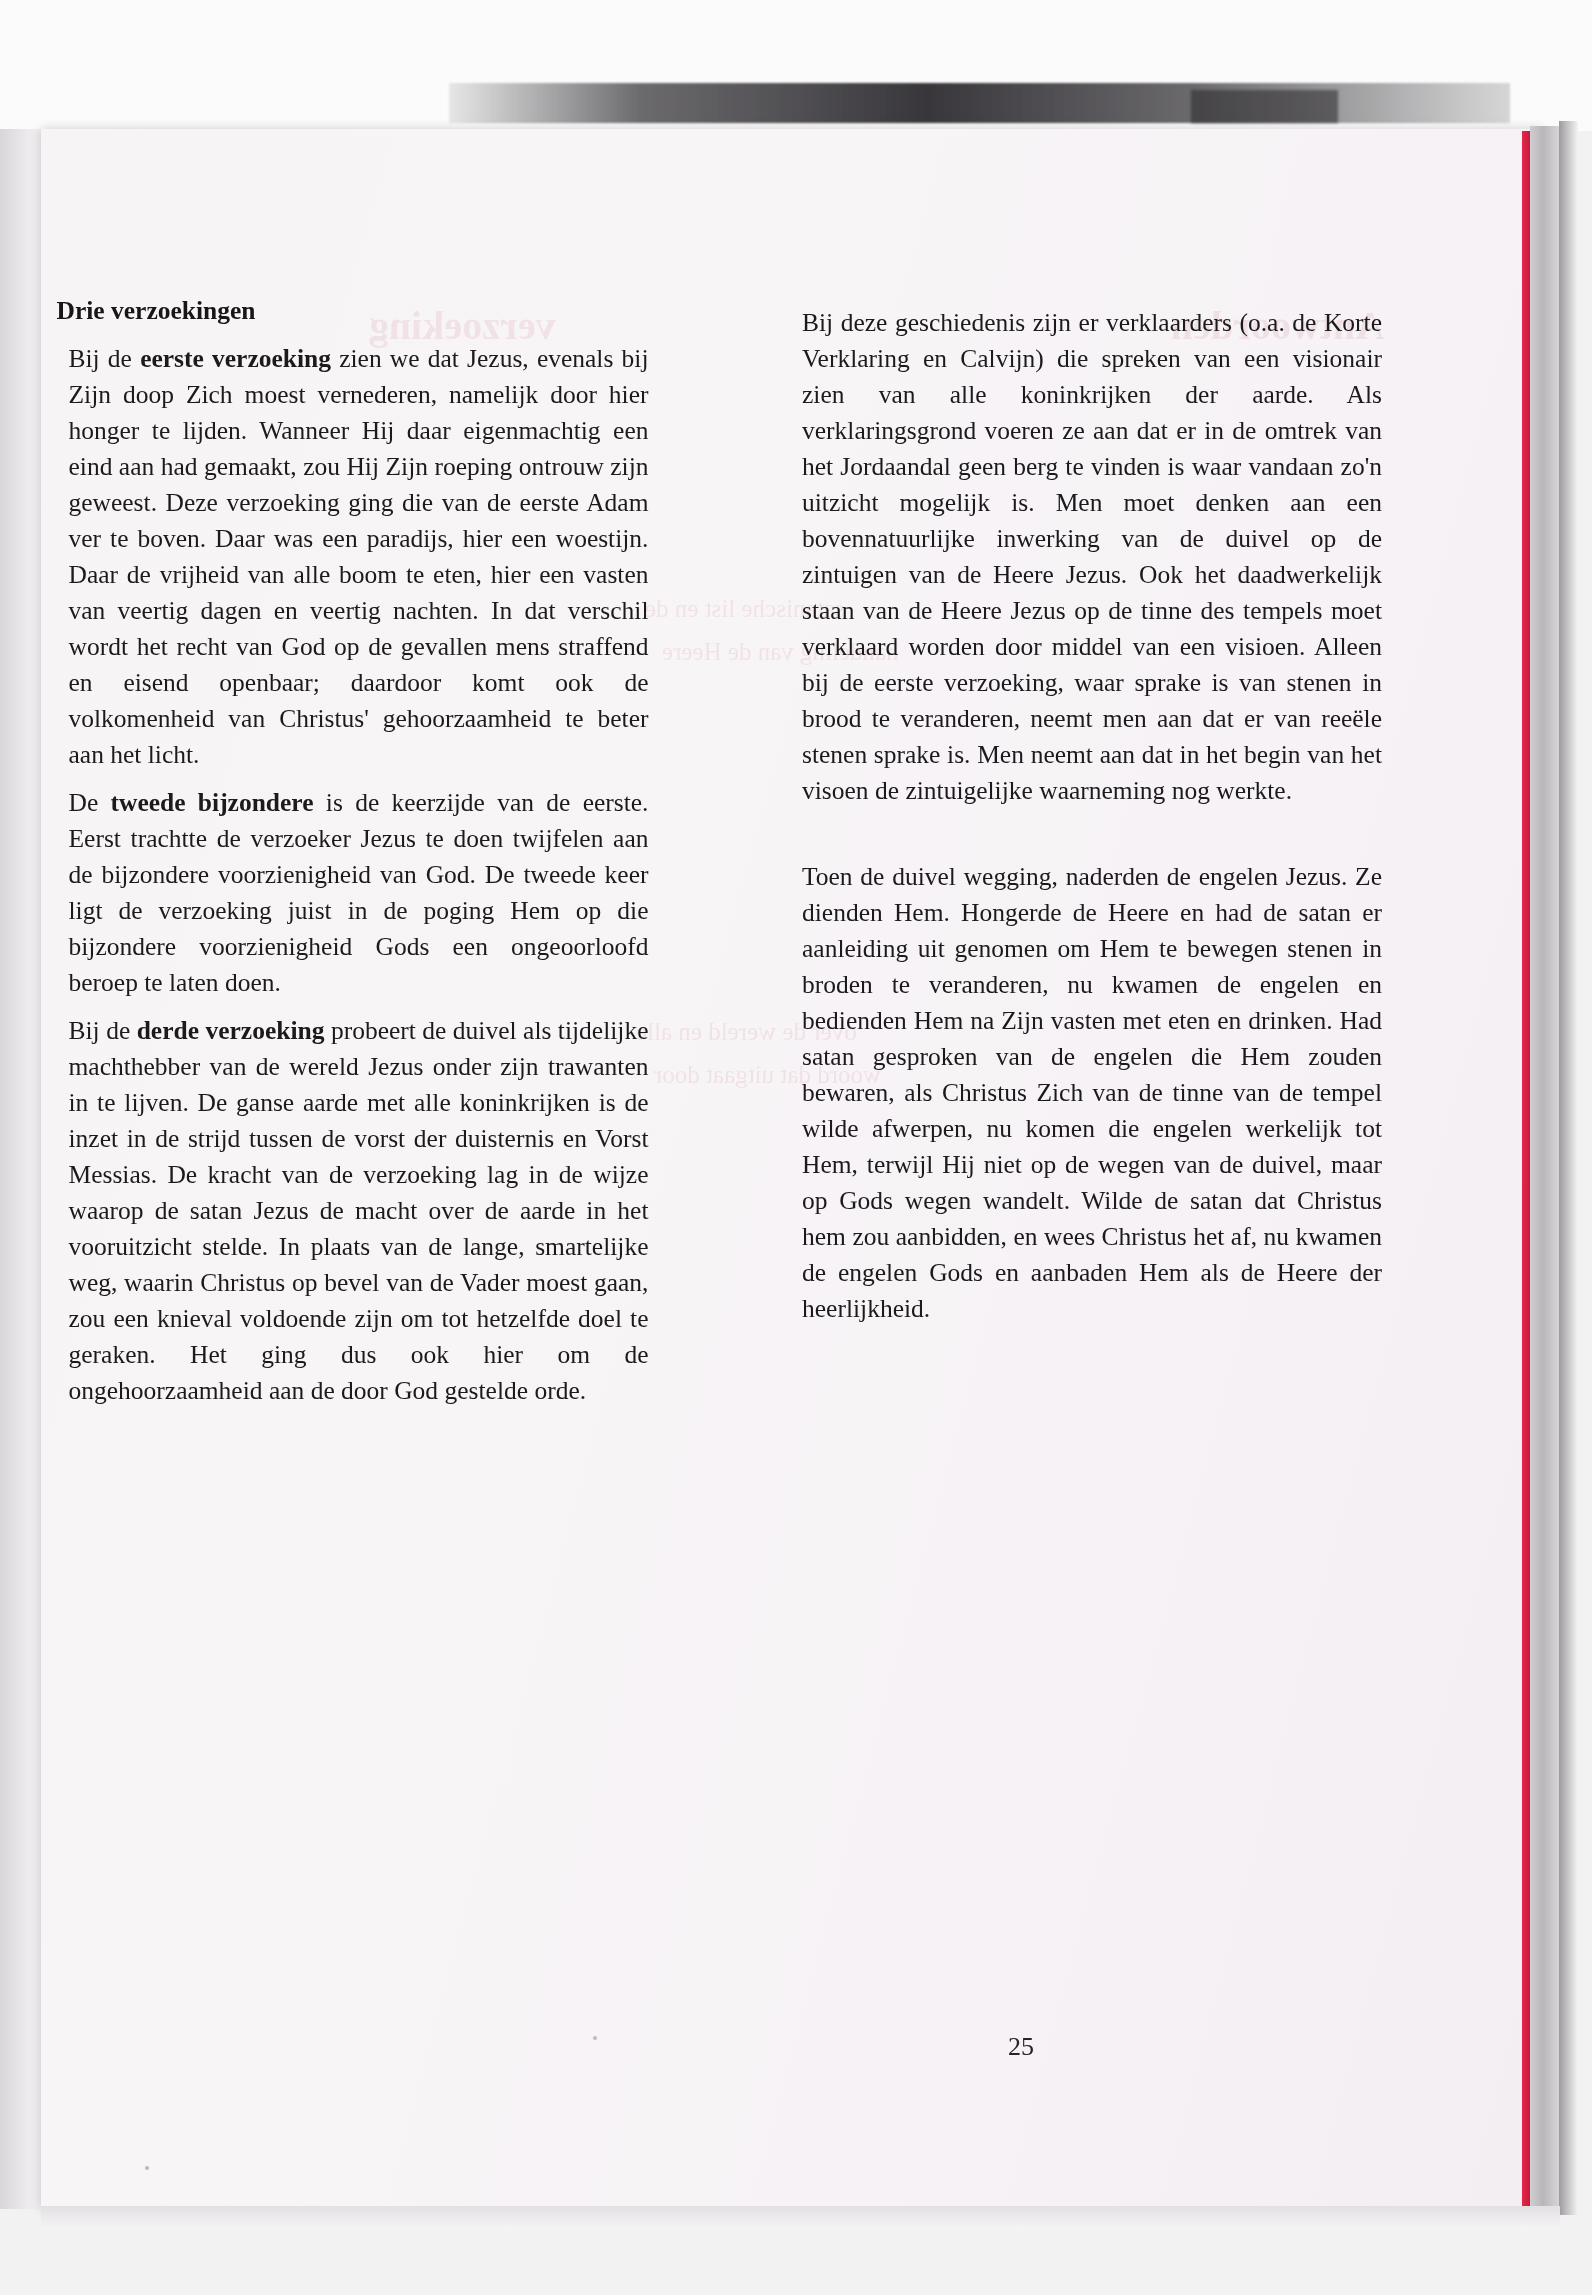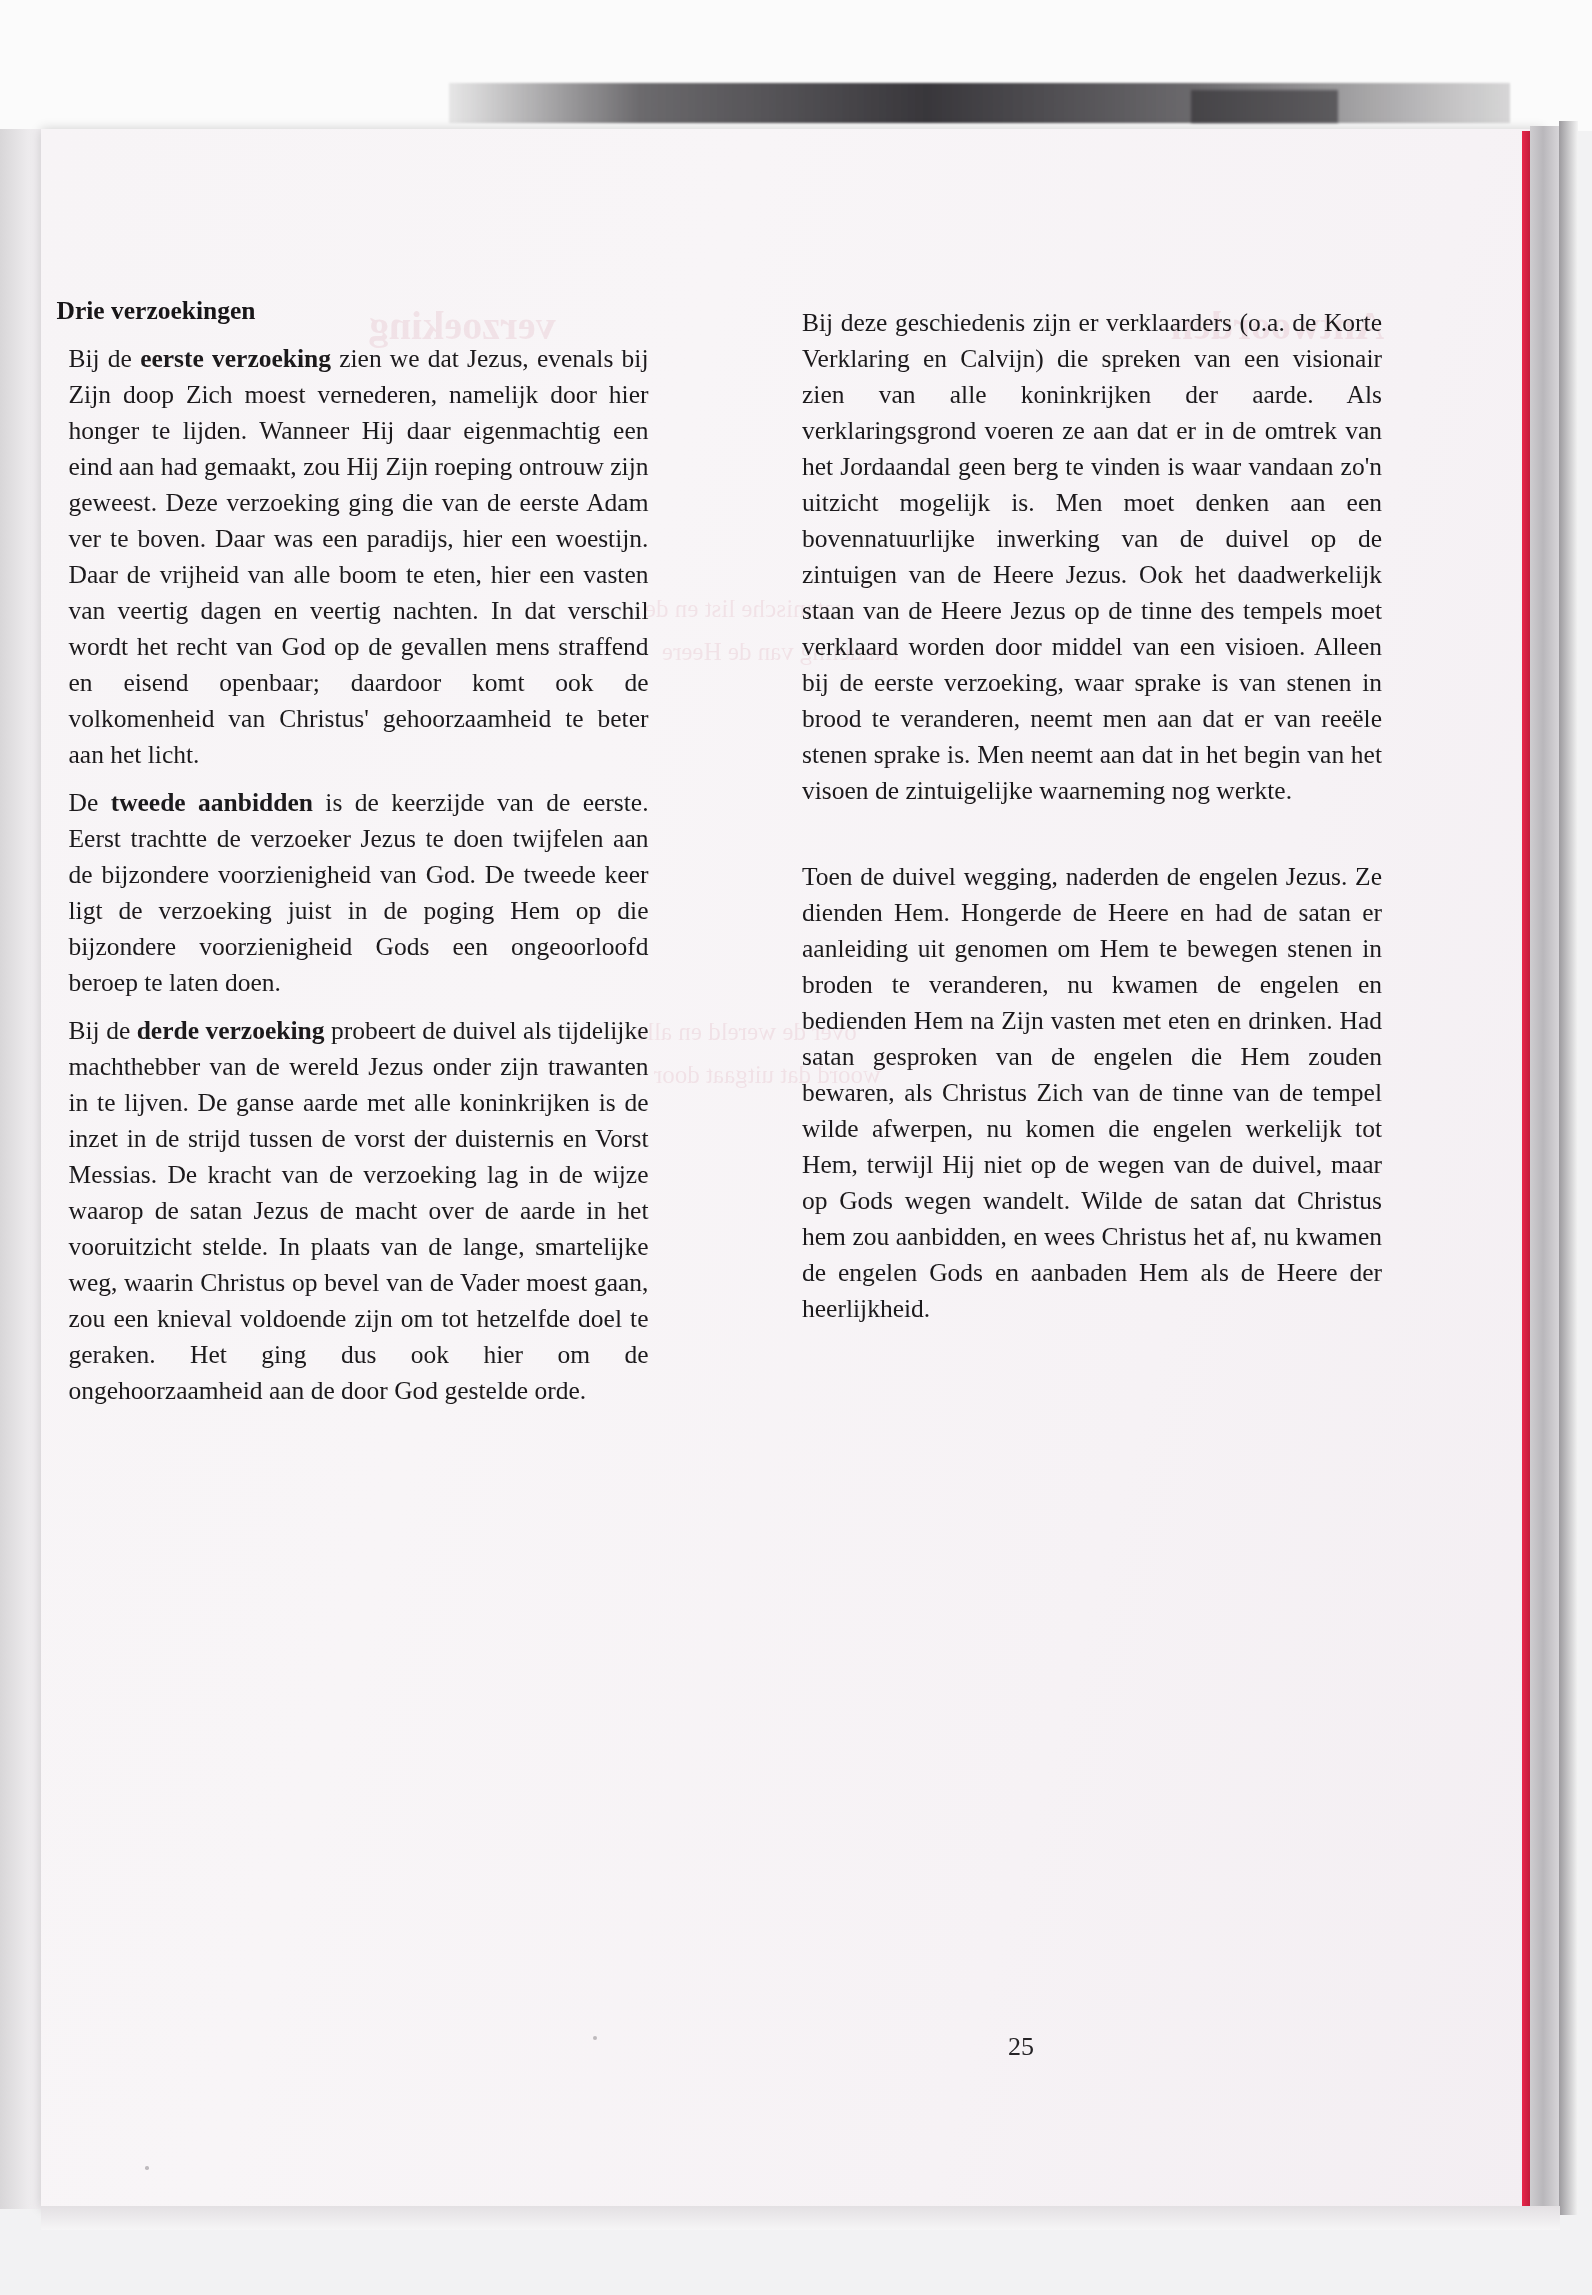--- a/index.html
+++ b/index.html
@@ -213,21 +213,21 @@
       <div class="g gb" style="left:613px; top:932px;">woord dat uitgaat door</div>
     </div>
 
     <div class="columns">
 
       <div class="col col-left">
         <h3 class="sec">Drie verzoekingen</h3>
 
         <p><span>Bij de </span><strong class="bold">eerste verzoeking</strong><span> zien we dat Jezus, evenals bij Zijn doop Zich moest vernederen, namelijk door hier honger te lijden. Wanneer Hij daar eigenmachtig een eind aan had gemaakt, zou Hij Zijn roeping ontrouw zijn geweest. Deze verzoeking ging die van de eerste Adam ver te boven. Daar was een paradijs, hier een woestijn. Daar de vrijheid van alle boom te eten, hier een vasten van veertig dagen en veertig nachten. In dat verschil wordt het recht van God op de gevallen mens straffend en eisend openbaar; daardoor komt ook de volkomenheid van Christus' gehoorzaamheid te beter aan het licht.</span></p>
 
-        <p><span>De </span><strong class="bold">tweede aanbidden</strong><span> is de keerzijde van de eerste. Eerst trachtte de verzoeker Jezus te doen twijfelen aan de bijzondere voorzienigheid van God. De tweede keer ligt de verzoeking juist in de poging Hem op die bijzondere voorzienigheid Gods een ongeoorloofd beroep te laten doen.</span></p>
+        <p><span>De </span><strong class="bold">tweede bijzondere</strong><span> is de keerzijde van de eerste. Eerst trachtte de verzoeker Jezus te doen twijfelen aan de bijzondere voorzienigheid van God. De tweede keer ligt de verzoeking juist in de poging Hem op die bijzondere voorzienigheid Gods een ongeoorloofd beroep te laten doen.</span></p>
 
         <p><span>Bij de </span><strong class="bold">derde verzoeking</strong><span> probeert de duivel als tijdelijke machthebber van de wereld Jezus onder zijn trawanten in te lijven. De ganse aarde met alle koninkrijken is de inzet in de strijd tussen de vorst der duisternis en Vorst Messias. De kracht van de verzoeking lag in de wijze waarop de satan Jezus de macht over de aarde in het vooruitzicht stelde. In plaats van de lange, smartelijke weg, waarin Christus op bevel van de Vader moest gaan, zou een knieval voldoende zijn om tot hetzelfde doel te geraken. Het ging dus ook hier om de ongehoorzaamheid aan de door God gestelde orde.</span></p>
       </div>
 
       <div class="col col-right">
         <p>Bij deze geschiedenis zijn er verklaarders (o.a. de Korte Verklaring en Calvijn) die spreken van een visionair zien van alle koninkrijken der aarde. Als verklaringsgrond voeren ze aan dat er in de omtrek van het Jordaandal geen berg te vinden is waar vandaan zo'n uitzicht mogelijk is. Men moet denken aan een bovennatuurlijke inwerking van de duivel op de zintuigen van de Heere Jezus. Ook het daadwerkelijk staan van de Heere Jezus op de tinne des tempels moet verklaard worden door middel van een visioen. Alleen bij de eerste verzoeking, waar sprake is van stenen in brood te veranderen, neemt men aan dat er van reeële stenen sprake is. Men neemt aan dat in het begin van het visoen de zintuigelijke waarneming nog werkte.</p>
 
         <div class="spacer"></div>
 
         <p>Toen de duivel wegging, naderden de engelen Jezus. Ze dienden Hem. Hongerde de Heere en had de satan er aanleiding uit genomen om Hem te bewegen stenen in broden te veranderen, nu kwamen de engelen en bedienden Hem na Zijn vasten met eten en drinken. Had satan gesproken van de engelen die Hem zouden bewaren, als Christus Zich van de tinne van de tempel wilde afwerpen, nu komen die engelen werkelijk tot Hem, terwijl Hij niet op de wegen van de duivel, maar op Gods wegen wandelt. Wilde de satan dat Christus hem zou aanbidden, en wees Christus het af, nu kwamen de engelen Gods en aanbaden Hem als de Heere der heerlijkheid.</p>

